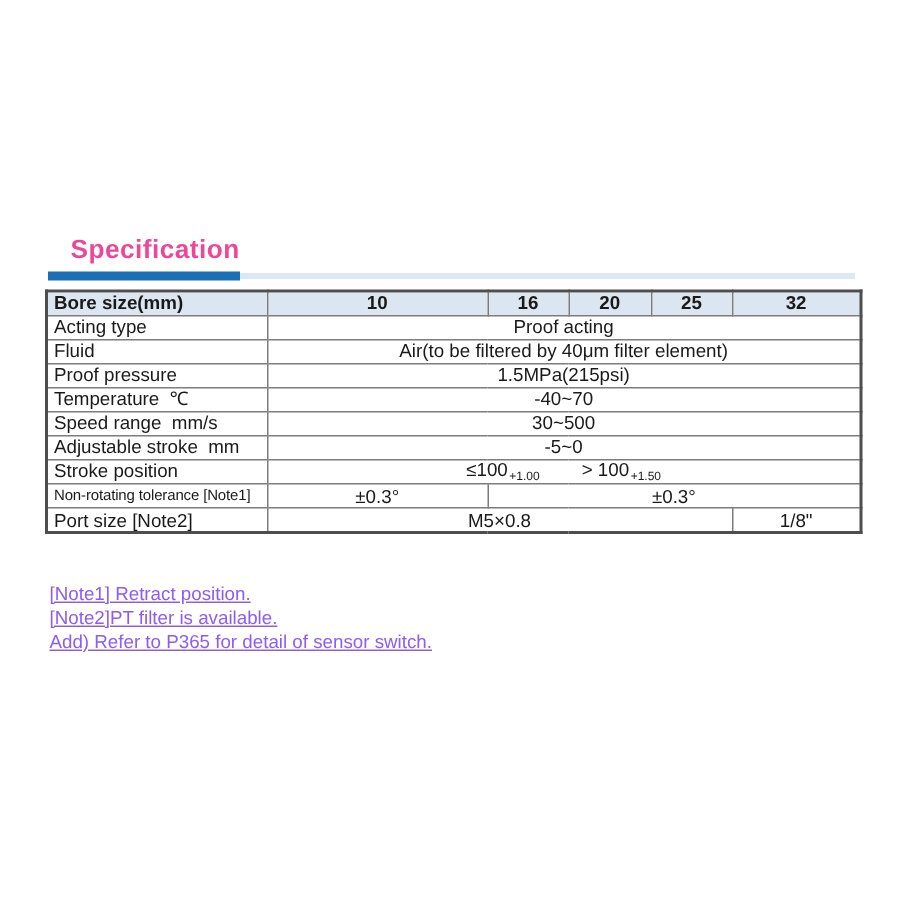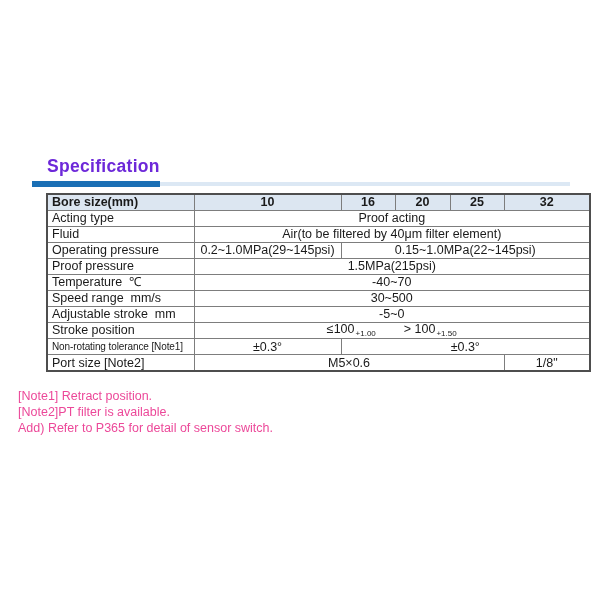--- a/index.html
+++ b/index.html
@@ -20,21 +20,21 @@
     inset: 0;
     background: #ffffff;
   }
   .page-title {
     position: absolute;
     left: 47px;
     top: 156px;
     font-size: 17.5px;
     font-weight: bold;
     letter-spacing: 0.3px;
-    color: #6d28d9;
+    color: #ec4899;
     white-space: nowrap;
   }
   .accent-bar {
     position: absolute;
     left: 32px;
     top: 181px;
     width: 128px;
     height: 6px;
     background: var(--accent, #1a6fb5);
   }
@@ -47,21 +47,20 @@
     background: var(--accent-light, #dce8f4);
   }
   table.spec {
     position: absolute;
     left: 30px;
     top: 193px;
     width: 543px;
     border-collapse: collapse;
     table-layout: fixed;
     font-size: 12.5px;
-    margin-left: 16px;
   }
   table.spec {
     border: 2px solid var(--border-outer, #4e4e4e);
   }
   table.spec th,
   table.spec td {
     border: 1px solid var(--border, #7d7d7d);
     height: 15px;
     padding: 0 4px;
     text-align: center;
@@ -88,25 +87,26 @@
     display: inline-flex;
     flex-direction: row;
     align-items: flex-start;
     font-size: 8px;
     line-height: 1.05;
     vertical-align: -3px;
     margin-left: 1px;
   }
   .notes {
     position: absolute;
-    left: 18px;
+    left: 33px;
     top: 388px;
     font-size: 12.5px;
     line-height: 16px;
-    color: #ec4899;
+    color: #8b5cf6;
+    text-decoration: underline;
   }
   .notes div { white-space: nowrap; }
 </style>
 </head>
 <body>
 
 <div class="canvas">
 
   <div class="page-title">Specification</div>
   <div class="accent-bar"></div>
@@ -134,25 +134,20 @@
     <tbody>
       <tr>
         <td class="label">Acting type</td>
         <td colspan="5">Proof acting</td>
       </tr>
       <tr>
         <td class="label">Fluid</td>
         <td colspan="5">Air(to be filtered by 40μm filter element)</td>
       </tr>
       <tr>
-        <td class="label">Operating pressure</td>
-        <td>0.2~1.0MPa(29~145psi)</td>
-        <td colspan="4">0.15~1.0MPa(22~145psi)</td>
-      </tr>
-      <tr>
         <td class="label">Proof pressure</td>
         <td colspan="5">1.5MPa(215psi)</td>
       </tr>
       <tr>
         <td class="label">Temperature &nbsp;℃</td>
         <td colspan="5">-40~70</td>
       </tr>
       <tr>
         <td class="label">Speed range &nbsp;mm/s</td>
         <td colspan="5">30~500</td>
@@ -173,21 +168,21 @@
               </span></span>
         </td>
       </tr>
       <tr>
         <td class="label label-small">Non-rotating tolerance [Note1]</td>
         <td>±0.3°</td>
         <td colspan="4">±0.3°</td>
       </tr>
       <tr>
         <td class="label">Port size [Note2]</td>
-        <td colspan="4">M5×0.6</td>
+        <td colspan="4">M5×0.8</td>
         <td>1/8"</td>
       </tr>
     </tbody>
   </table>
 
   <div class="notes">
     <div>[Note1] Retract position.</div>
     <div>[Note2]PT filter is available.</div>
     <div>Add) Refer to P365 for detail of sensor switch.</div>
   </div>

